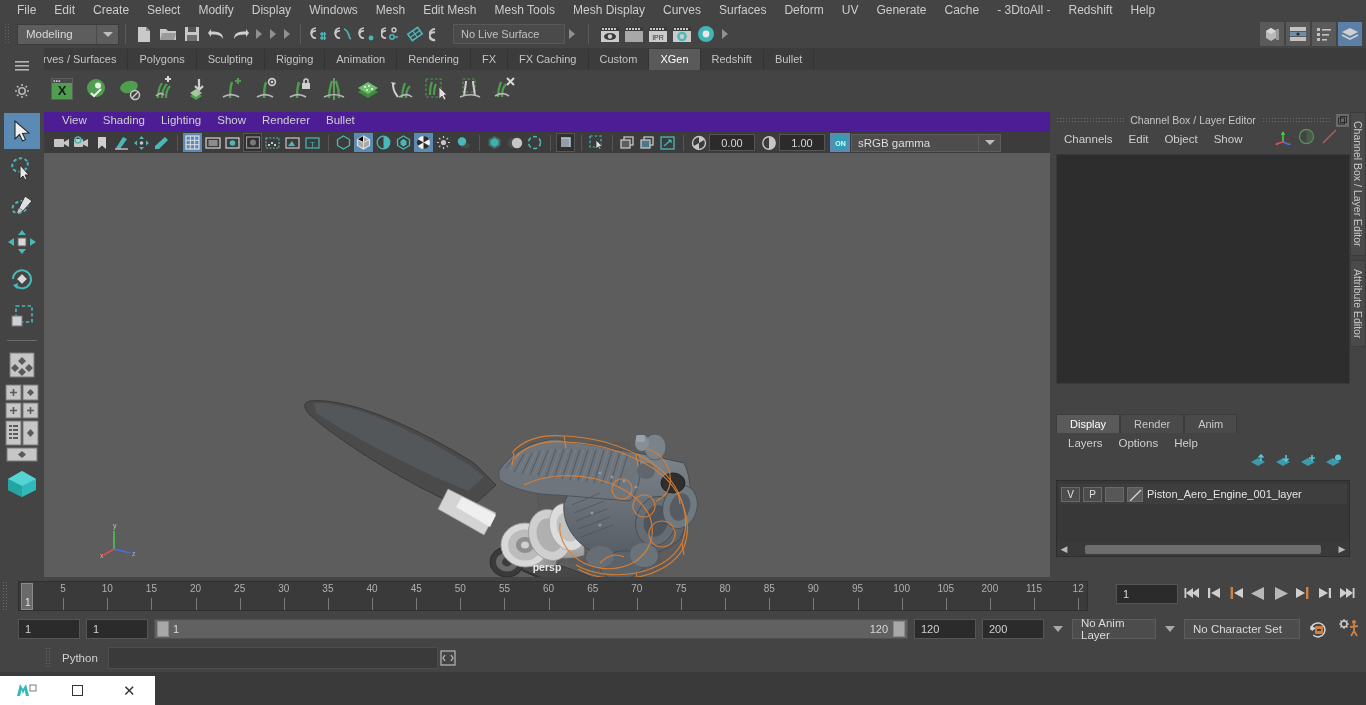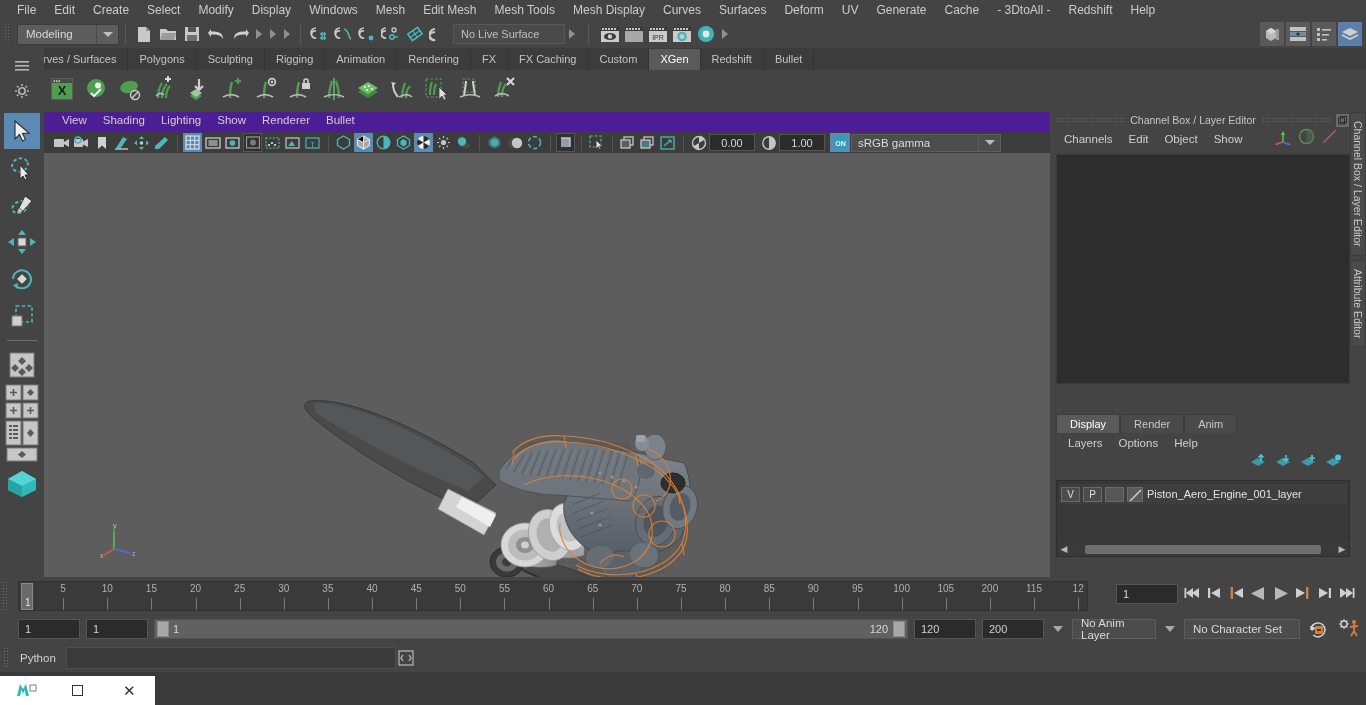--- a/index.html
+++ b/index.html
@@ -172,21 +172,21 @@
   .rhandle { width: 12px; height: 16px; background:#a8a8a8; border:1px solid #8a8a8a; flex:none; margin: 0 2px;}
   #rangebar .lmin { font-size:11px; color:#d8d8d8; margin-left:2px;}
   #rangebar .lmax { font-size:11px; color:#d8d8d8; margin-left:auto; margin-right: 3px;}
   .dropcaret { width:0;height:0;border-left:5px solid transparent;border-right:5px solid transparent;
                border-top:6px solid #a8a8a8; flex:none; margin: 0 3px;}
   .cfield { height:20px;background:#4c4c4c;border:1px solid #5d5d5d;color:#dadada;font-size:11.5px;
             display:flex;align-items:center;padding: 0 8px;flex:none;}
 
   
   #cmdline { position:absolute; left:0; right:0; bottom: 33px; height: 29px; background:#444444;
-             display:flex; align-items:center; }
+             display:flex; align-items:center;padding-left:42px; }
   #cmdline .pygrip { width:7px;height:22px;margin-left:3px;
      background-image: radial-gradient(#6e6e6e 1px, transparent 1px); background-size:3px 3px;}
   #cmdline .pylabel { font-size:11.5px; color:#d0d0d0; padding: 0 10px; }
   #cmdinput { width: 330px; height: 22px; background:#3a3a3a; border:1px solid #4d4d4d; }
   #cmdresult { flex:1; height:22px; background:#444; border-left: 1px solid #555; margin-left: 6px;
                font-size:11px; color:#cfcfcf; display:flex;align-items:center; padding-left: 8px;}
   #cmdscript { width: 20px;height:20px;margin-right:4px;display:flex;align-items:center;justify-content:center;}
 
   
   #taskbar { position:absolute; left:0; bottom:0; width: 1366px; height: 33px; background:#3a3a3a;}
@@ -1101,20 +1101,21 @@
           <g stroke-width="1.6" fill="none">
             <path d="M14 30 L14 12" stroke="#4fc44f"></path>
             <path d="M14 30 L30 34" stroke="#4d6fe0"></path>
             <path d="M14 30 L4 36" stroke="#e04d4d"></path>
           </g>
           <text x="13" y="9" font-size="7" fill="#9ed89e" font-family="Liberation Sans">y</text>
           <text x="32" y="37" font-size="7" fill="#9ab0ee" font-family="Liberation Sans">z</text>
           <text x="0" y="39" font-size="7" fill="#eea0a0" font-family="Liberation Sans">x</text>
         </svg>
       </div>
+      <div id="persplabel">persp</div>
     </div>
   </div>
 
   <div id="cbpanel">
     <div id="cbtitle">
       <div class="tdots"></div>
       <div class="t">Channel Box / Layer Editor</div>
       <div class="tdots"></div>
       <div class="winbtn">
         <svg width="9" height="9" viewBox="0 0 9 9">

